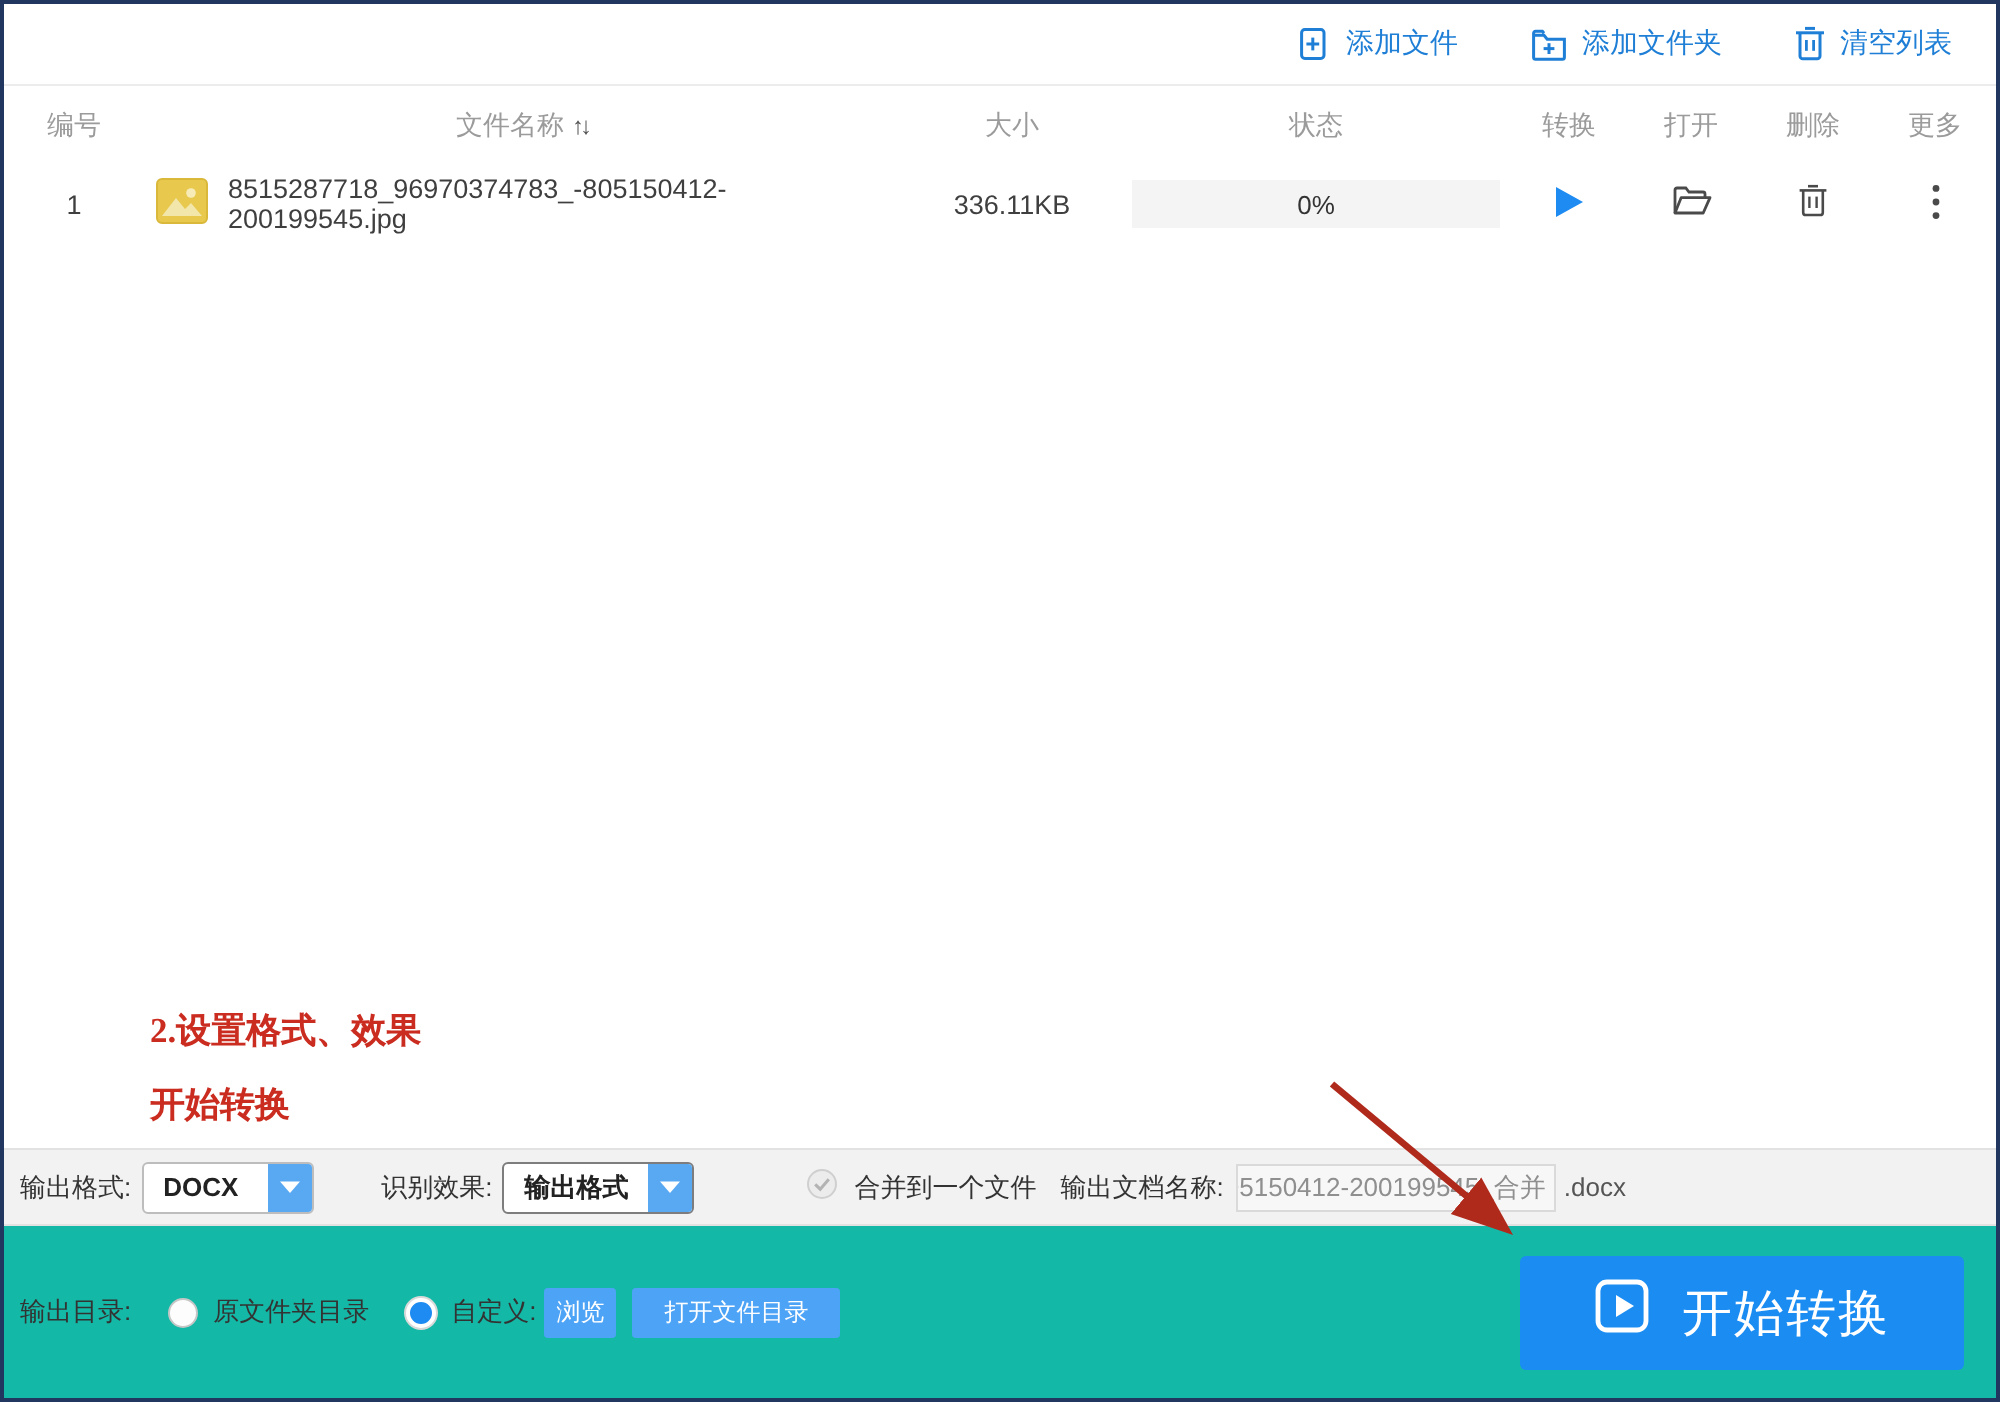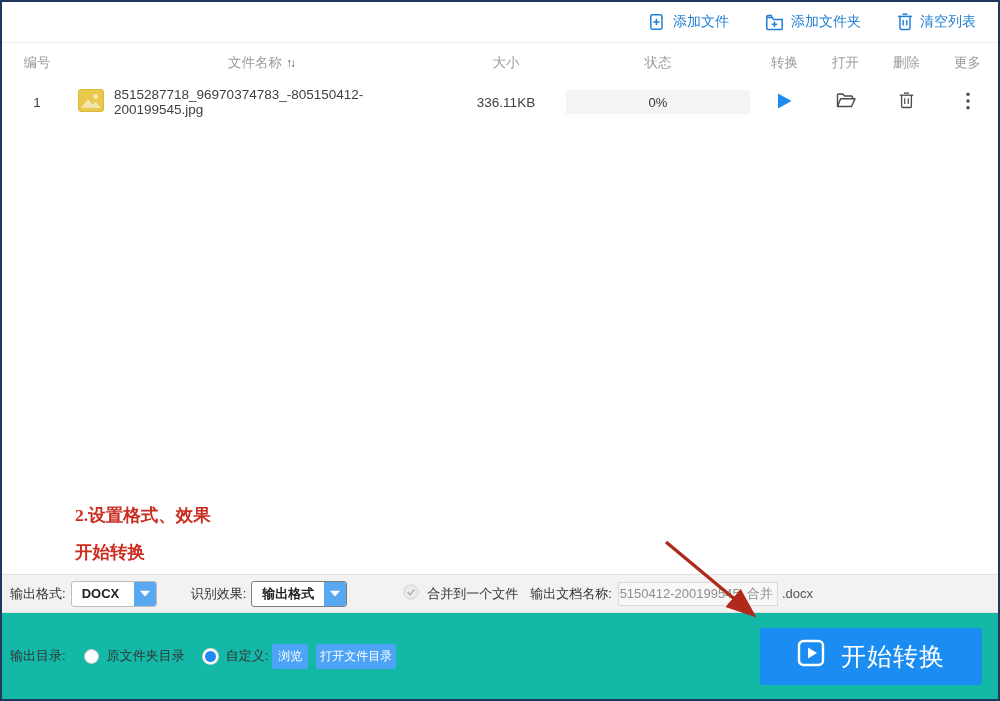--- a/index.html
+++ b/index.html
@@ -41,21 +41,21 @@
   .chk { display:flex; align-items:center; gap:8px; cursor:pointer; color:#333; }
   .docname-box { width:150px; height:22px; line-height:22px; background:#f7f7f7; border:1px solid #dadada; margin:0 4px 0 6px; padding:0 4px; font-size:13px; color:#8f8f8f; overflow:hidden; white-space:nowrap; direction:rtl; }
   .docname-box span { unicode-bidi:plaintext; }
   .suffix { color:#555; }
   
   .output-bar { flex:0 0 86px; display:flex; align-items:center; padding:0 8px; font-size:13px; color:#333; background:#14b8a6; }
   .radio { width:13px; height:13px; border-radius:50%; border:1px solid #c6c6c6; background:#fdfdfd; margin:0 8px 0 18px; cursor:pointer; flex:0 0 auto; }
   .radio.on { width:11px; height:11px; border:2px solid #fff; background:#1d8bf1; box-shadow:0 0 0 1px #d9d9d9; }
   .path-box { width:240px; height:24px; line-height:24px; border:1px solid #b9b9b9; background:#fff; color:#848484; padding:0 6px; margin-left:8px; overflow:hidden; white-space:nowrap; }
   .mini-btn { background:#4da3f5; color:#fff; font-size:12px; padding:4px 6px; border-radius:2px; margin-left:4px; cursor:pointer; white-space:nowrap; }
-  .mini-btn.wide { margin-left:8px; padding:4px 4px; }
+  .mini-btn.wide { margin-left:8px; padding:4px 16px; }
   .spacer { flex:1 1 auto; }
   .start-btn { width:222px; height:57px; background:#1b8df2; color:#fff; display:flex; align-items:center; justify-content:center; gap:16px; font-size:25px; border-radius:3px; margin-right:8px; cursor:pointer; letter-spacing:1px; }
 </style>
 </head>
 <body>
 
 <div class="window">
 
   <div class="toolbar">
     <div class="tool-btn">

